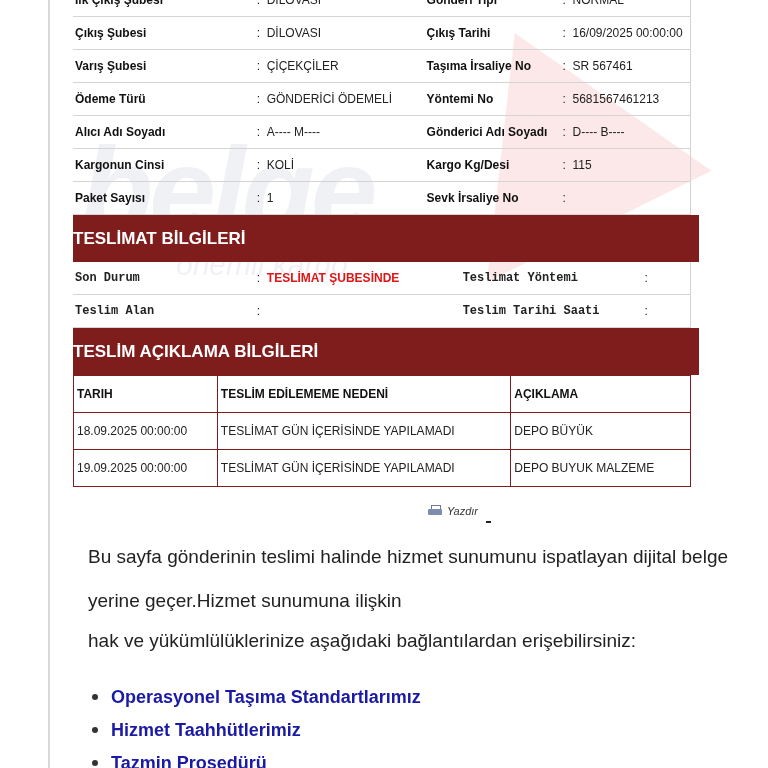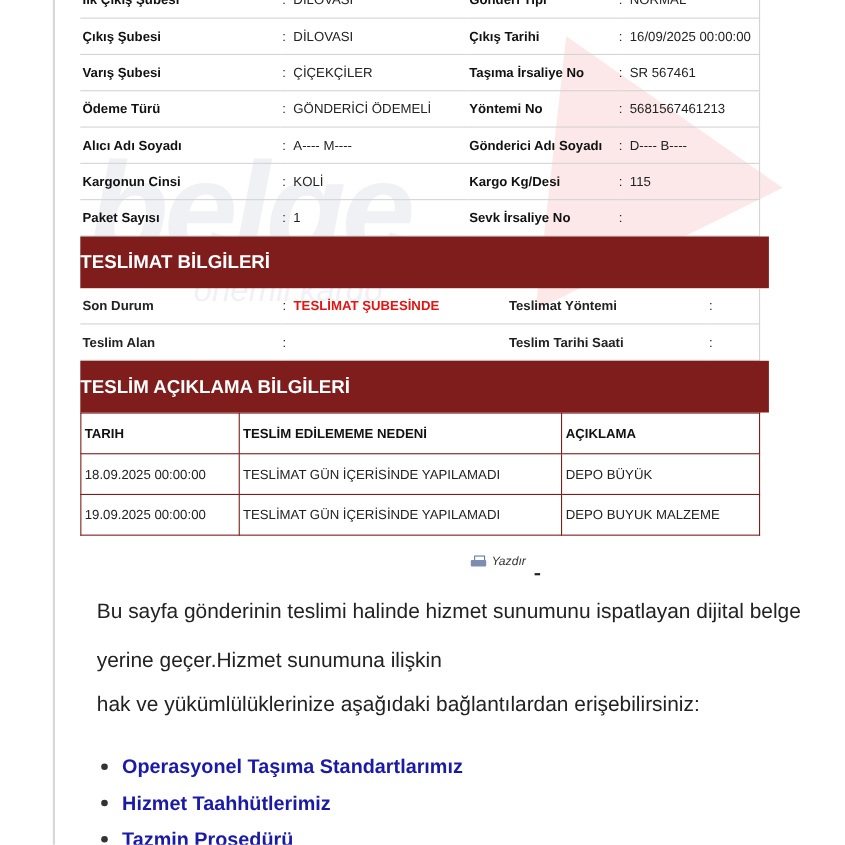--- a/index.html
+++ b/index.html
@@ -10,21 +10,21 @@
   .wm-aras { left:80px; top:130px; font-family:"Liberation Sans", sans-serif; font-weight:bold; font-style:italic; font-size:120px; color:rgba(170,180,200,0.18); letter-spacing:-4px; line-height:1; }
   .wm-sub { left:176px; top:248px; font-style:italic; font-size:30px; color:rgba(170,180,200,0.18); }
   .wm-tri { left:430px; top:82px; width:0; height:0; border-left:120px solid transparent; border-right:120px solid transparent; border-top:220px solid rgba(235,80,80,0.13); transform:rotate(35deg); transform-origin:center; }
   table.info { border-collapse:collapse; width:618px; position:relative; }
   table.info td { height:32px; border-bottom:1px solid #d4d4d4; font-size:12px; color:#222; padding:0 2px; white-space:nowrap; }
   table.info td.lbl { font-weight:bold; color:#111; }
   table.info tr td:last-child { border-right:1px solid #d4d4d4; }
   .band { background:#7f1d1d; color:#ffffff; font-weight:bold; font-size:17px; text-align:left; height:47px; line-height:47px; width:626px; position:relative; }
   table.deliv { border-collapse:collapse; width:618px; position:relative; }
   table.deliv td { height:32px; border-bottom:1px solid #d4d4d4; font-size:12px; color:#222; padding:0 2px; }
-  table.deliv td.lbl { font-weight:bold; }
+  table.deliv td.lbl { font-weight:bold;font-family:Liberation Mono, monospace; }
   table.deliv tr td:last-child { border-right:1px solid #d4d4d4; }
   .status-red { color:#e01515; font-weight:bold; }
   table.fail { border-collapse:collapse; width:618px; position:relative; }
   table.fail th, table.fail td { border:1px solid #7f1d1d; height:36px; font-size:12px; padding:0 3px; text-align:left; color:#222; }
   table.fail th { font-weight:bold; color:#111; }
   .print { position:absolute; left:428px; top:505px; font-size:11px; color:#333; display:flex; gap:5px;font-style:italic; }
   .printer { width:14px; height:11px; position:relative; }
   .printer .top { position:absolute; left:3px; top:0; width:8px; height:4px; border:1px solid #6a7a9a; background:#fff; }
   .printer .body { position:absolute; left:0; top:4px; width:14px; height:6px; background:#7d8db0; border-radius:1px; }
   .cursor-dash { position:absolute; left:486px; top:521px; width:5px; height:2px; background:#222; }

